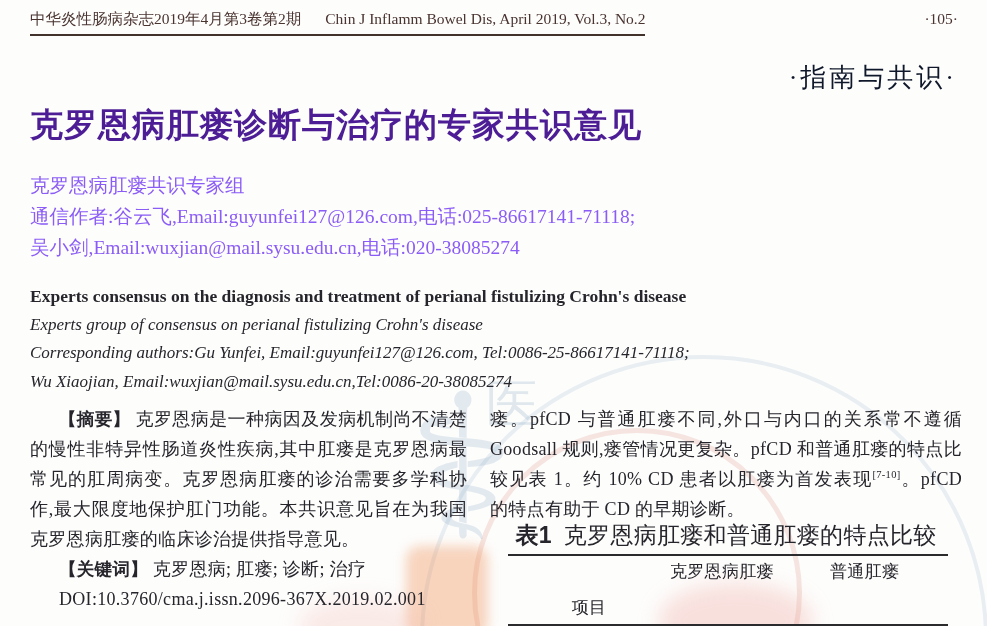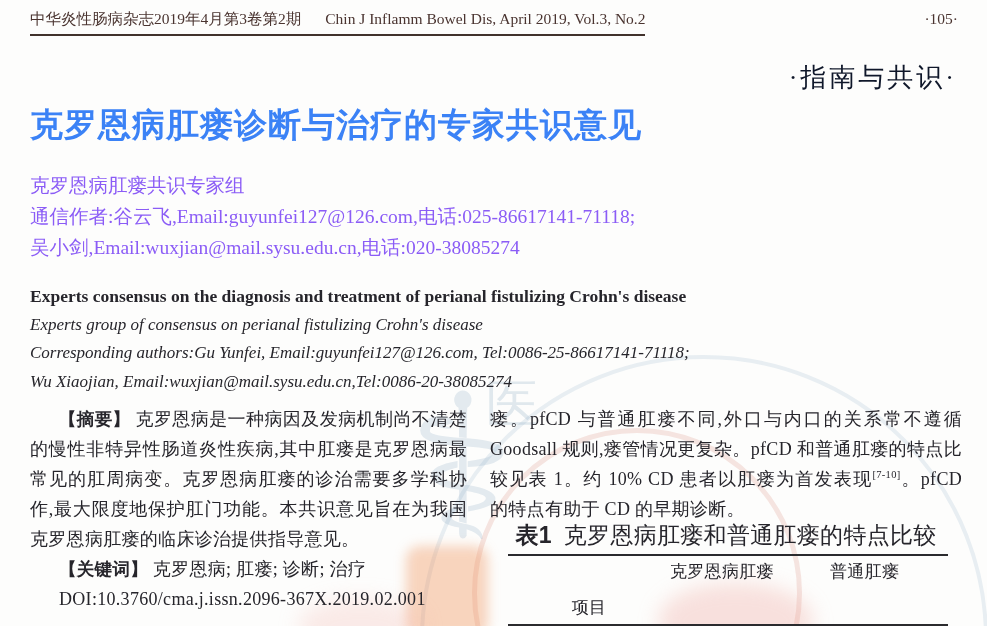--- a/index.html
+++ b/index.html
@@ -19,21 +19,21 @@
   .hdr-en { margin-left:24px; }
   .pageno { white-space:nowrap; padding-top:1px; }
 
   
   .section-label { position:absolute; right:30px; top:60px;
     font-size:26px; letter-spacing:3px; color:#0f172a; }
 
   
   .title { position:absolute; left:30px; top:103px;
     font-family:"Liberation Sans","DejaVu Sans",sans-serif;
-    font-weight:700; font-size:33px; letter-spacing:1px; color:#3b82f6; white-space:nowrap; }
+    font-weight:700; font-size:33px; letter-spacing:1px; color:#4c1d95; white-space:nowrap; }
 
   
   .authors { position:absolute; left:30px; top:170px; font-size:19.5px; line-height:31px; color:#8b5cf6; }
   .authors div { white-space:nowrap; }
 
   
   .english { position:absolute; left:30px; top:282px; font-size:17px; line-height:28.5px; color:#26252b; }
   .english div { white-space:nowrap; }
   .en-title { font-weight:700; font-size:17.5px; }
   .it { font-style:italic; }

